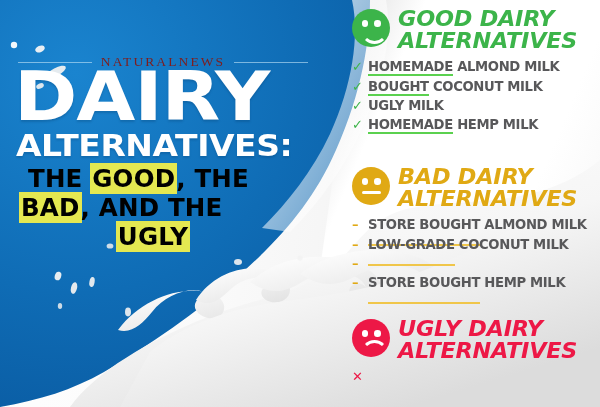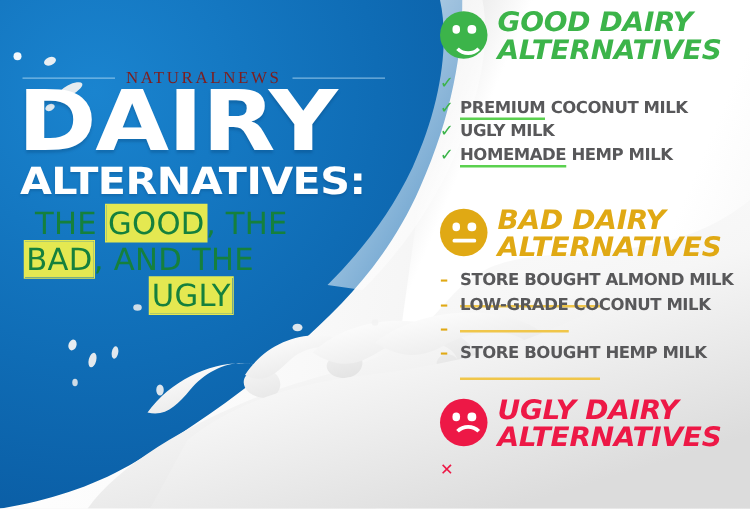--- a/index.html
+++ b/index.html
@@ -94,25 +94,25 @@
     transform: scaleX(1.1);
     transform-origin: left center;
     text-shadow: 0 2px 2px rgba(2, 45, 85, .2);
   }
 
   .subtitle {
     position: absolute;
     left: 16px; top: 165px;
     width: 320px;
     font-family: "DejaVu Sans", sans-serif;
-    font-weight: 400;
+    font-weight: 700;
     font-size: 24.5px;
     line-height: 1.18em;
     letter-spacing: .2px;
-    color: #15803d;
+    color: #000000;
     text-align: center;
   }
   .subtitle .ln { display: block; white-space: nowrap; }
   .subtitle .ln.l1 { text-align: left; padding-left: 12px; }
   .subtitle .ln.l2 { text-align: left; padding-left: 4px; }
   .subtitle .ln.l3 { text-align: center; padding-right: 46px; }
   .hl {
     background: #e4e851;
     box-shadow: 0 0 0 1px #e4e851;
     padding: 0 1px;
@@ -319,24 +319,25 @@
           <span class="mouth"></span>
         </div>
         <div class="sec-title t-good">
           <span>GOOD DAIRY</span>
           <span class="l2">ALTERNATIVES</span>
         </div>
       </div>
       <ul class="list">
         <li>
           <span class="mark m-good">✓</span>
+          <span><span class="u-green">HOMEMADE</span> <span>ALMOND MILK</span></span>
         </li>
         <li>
           <span class="mark m-good">✓</span>
-          <span><span class="u-green">PREMIUM</span> <span>COCONUT MILK</span></span>
+          <span><span class="u-green">BOUGHT</span> <span>COCONUT MILK</span></span>
         </li>
         <li>
           <span class="mark m-good">✓</span>
           <span><span>UGLY MILK</span><span></span></span>
         </li>
         <li>
           <span class="mark m-good">✓</span>
           <span><span class="u-green">HOMEMADE</span> <span>HEMP MILK</span></span>
         </li>
       </ul>

